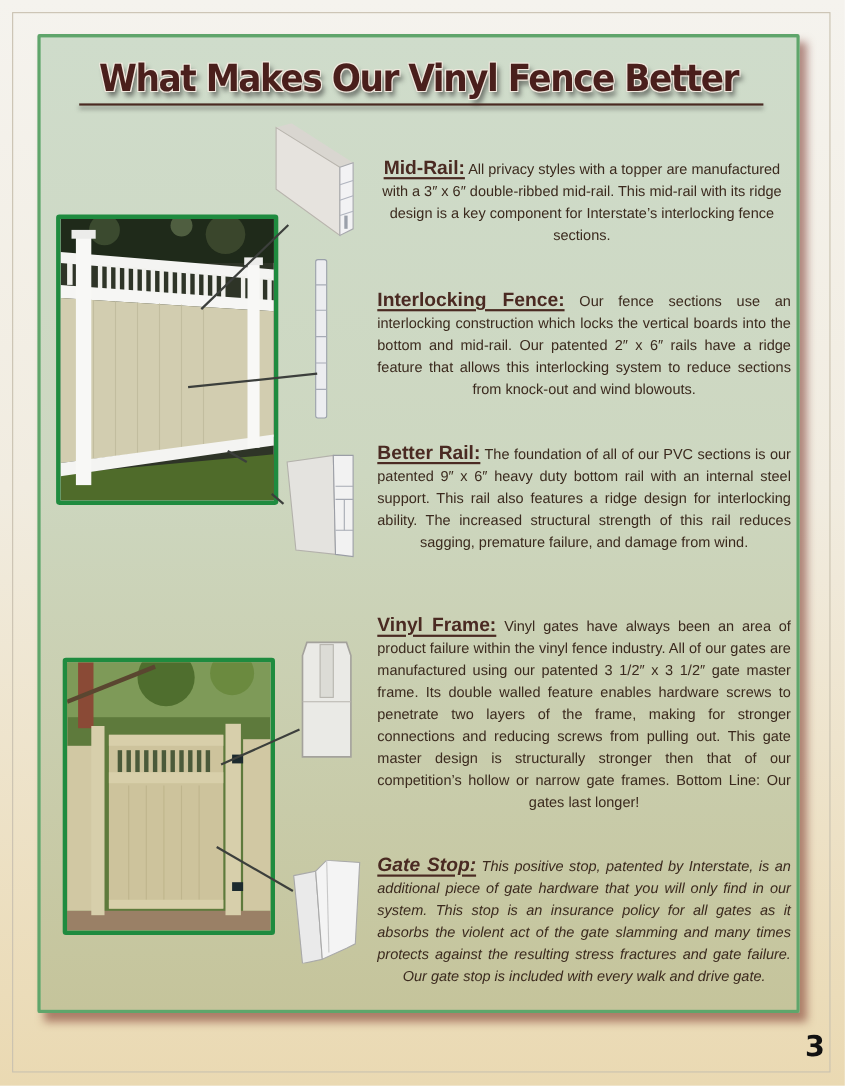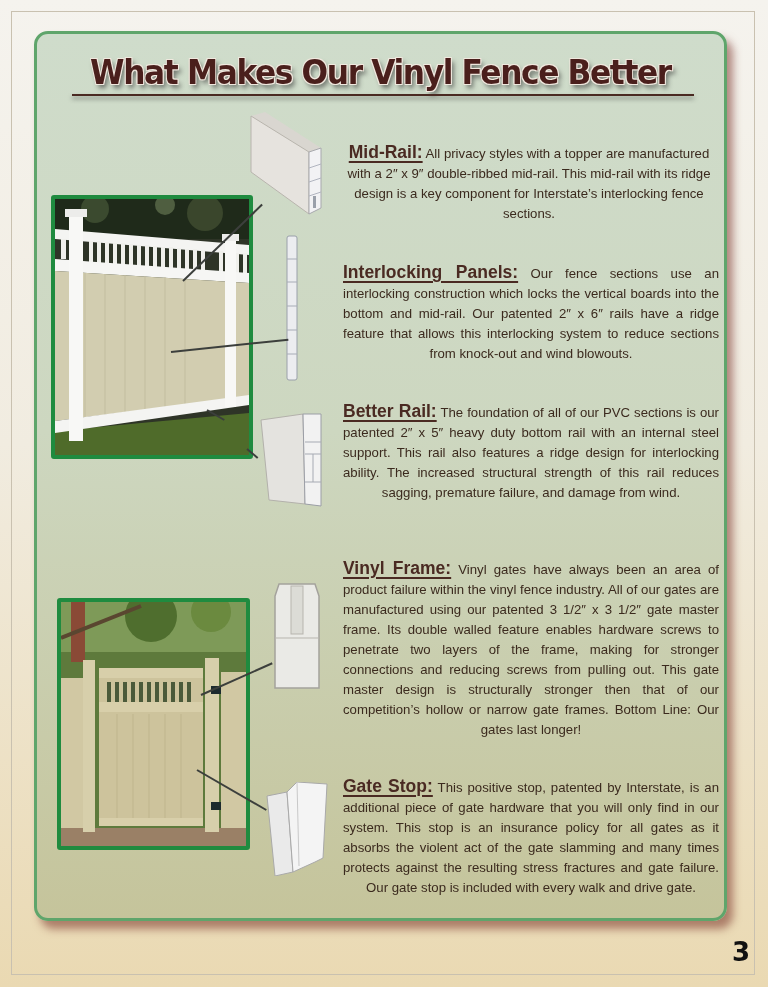--- a/index.html
+++ b/index.html
@@ -7,21 +7,21 @@
     width: 768px; height: 987px; position: relative; overflow: hidden;
     background: linear-gradient(to bottom, #f5f3ee 0%, #f1ece0 45%, #ead9b2 100%);
     font-family: "Liberation Sans", sans-serif;
   }
   .outer-frame {
     position: absolute; left: 11px; top: 11px; width: 744px; height: 964px;
     border: 1px solid #c9c1b0; box-sizing: border-box;
   }
   .panel {
     position: absolute; left: 34px; top: 31px; width: 693px; height: 890px;
-    box-sizing: border-box; border: 3px solid #5fa56b; border-radius: 14px;
+    box-sizing: border-box; border: 3px solid #5fa56b; border-radius: 2px;
     background: linear-gradient(to bottom, #cfdccb 0%, #cdd7c0 45%, #c5c49b 100%);
     box-shadow: 6px 8px 8px rgba(120,50,40,0.55);
   }
   .title {
     position: absolute; left: 0; top: 18px; width: 100%; text-align: center;
     font-family: "DejaVu Sans", sans-serif; font-weight: bold; font-size: 34px;
     letter-spacing: -1.5px; color: #4a1f1c;
     text-shadow: -1px -1px 0 #f0e8de, 1px -1px 0 #f0e8de, -1px 1px 0 #f0e8de, 1px 1px 0 #f0e8de, 3px 4px 5px rgba(40,40,40,0.6);
     transform: scaleX(0.92);
   }
@@ -210,37 +210,37 @@
 
   <div class="leader" style="left:146px; top:246px; width:110px; transform: rotate(-44deg);"></div>
   <div class="leader" style="left:134px; top:317px; width:118px; transform: rotate(-6deg);"></div>
   <div class="leader" style="left:170px; top:375px; width:20px; transform: rotate(30deg);"></div>
   <div class="leader" style="left:210px; top:414px; width:14px; transform: rotate(40deg);"></div>
   <div class="leader" style="left:164px; top:660px; width:78px; transform: rotate(-24deg);"></div>
   <div class="leader" style="left:160px; top:735px; width:80px; transform: rotate(30deg);"></div>
 
   <div class="section" style="left:302px; top:108px; width:380px;">
     <span class="heading">Mid-Rail:</span>
-    <span>All privacy styles with a topper are manufactured with a 2″ x 9″ double-ribbed mid-rail. This mid-rail with its ridge design is a key component for Interstate’s interlocking fence sections.</span>
+    <span>All privacy styles with a topper are manufactured with a 3″ x 6″ double-ribbed mid-rail. This mid-rail with its ridge design is a key component for Interstate’s interlocking fence sections.</span>
   </div>
 
   <div class="section justify" style="left:306px; top:228px; width:376px;">
-    <span class="heading">Interlocking Panels:</span>
+    <span class="heading">Interlocking Fence:</span>
     <span>Our fence sections use an interlocking construction which locks the vertical boards into the bottom and mid-rail. Our patented 2″ x 6″ rails have a ridge feature that allows this interlocking system to reduce sections from knock-out and wind blowouts.</span>
   </div>
 
   <div class="section justify" style="left:306px; top:367px; width:376px;">
     <span class="heading">Better Rail:</span>
-    <span>The foundation of all of our PVC sections is our patented 2″ x 5″ heavy duty bottom rail with an internal steel support. This rail also features a ridge design for interlocking ability. The increased structural strength of this rail reduces sagging, premature failure, and damage from wind.</span>
+    <span>The foundation of all of our PVC sections is our patented 9″ x 6″ heavy duty bottom rail with an internal steel support. This rail also features a ridge design for interlocking ability. The increased structural strength of this rail reduces sagging, premature failure, and damage from wind.</span>
   </div>
 
   <div class="section justify" style="left:306px; top:524px; width:376px;">
     <span class="heading">Vinyl Frame:</span>
     <span>Vinyl gates have always been an area of product failure within the vinyl fence industry. All of our gates are manufactured using our patented 3 1/2″ x 3 1/2″ gate master frame. Its double walled feature enables hardware screws to penetrate two layers of the frame, making for stronger connections and reducing screws from pulling out. This gate master design is structurally stronger then that of our competition’s hollow or narrow gate frames. Bottom Line: Our gates last longer!</span>
   </div>
 
-  <div class="section justify" style="left:306px; top:742px; width:376px;">
+  <div class="section justify" style="left:306px; top:742px; width:376px;font-style:italic;">
     <span class="heading">Gate Stop:</span>
     <span>This positive stop, patented by Interstate, is an additional piece of gate hardware that you will only find in our system. This stop is an insurance policy for all gates as it absorbs the violent act of the gate slamming and many times protects against the resulting stress fractures and gate failure. Our gate stop is included with every walk and drive gate.</span>
   </div>
 </div>
 
 <div class="page-number">3</div>
 
 </body></html>

